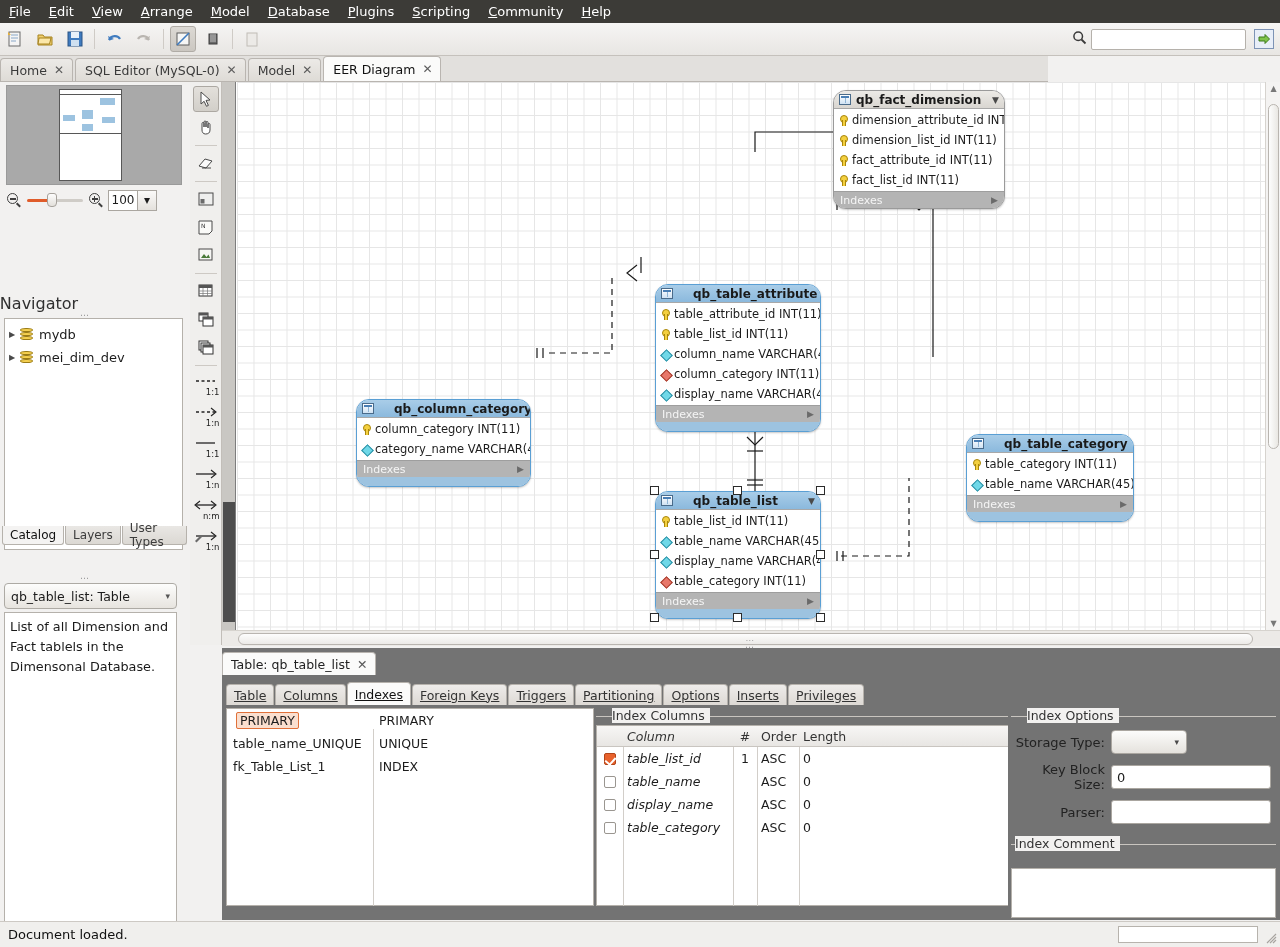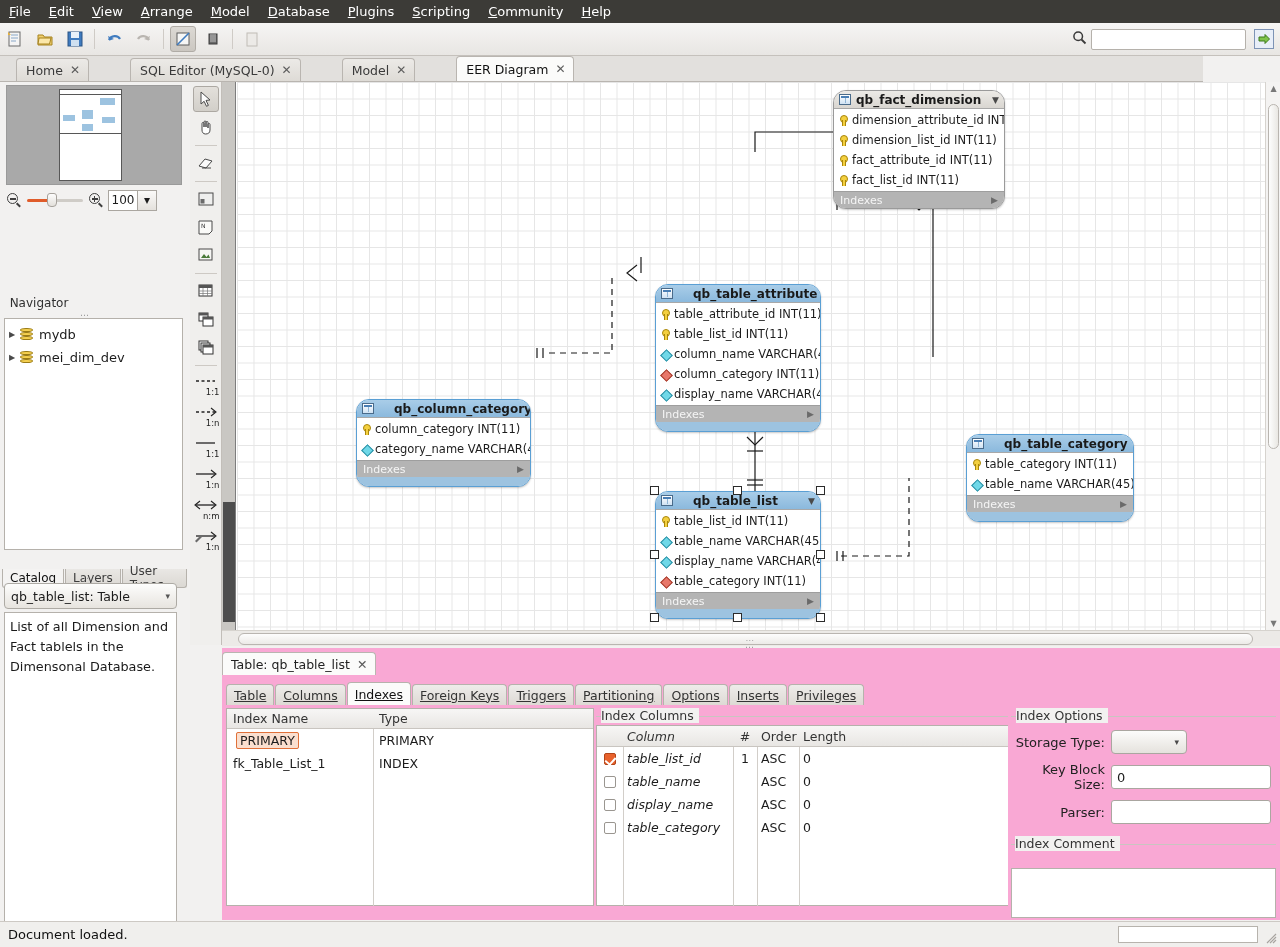--- a/index.html
+++ b/index.html
@@ -53,24 +53,24 @@
     font-family: "DejaVu Sans", sans-serif;
   }
   .search-go {
     width: 20px; height: 20px; margin-left: 8px;
     border: 1px solid #7d93b5; background: #e8eef8;
     display: flex; align-items: center; justify-content: center;
   }
 
   
   .maintabs {
-    position: absolute; left: 0; top: 56px; width: 1203px; height: 26px;
+    position: absolute; left: 0; top: 56px; width: 1048px; height: 26px;
     background: #e2e0dd;
     border-bottom: 1px solid #b9b5b0;
-    display: flex; align-items: flex-end; padding-left: 16px; gap: 39px;
+    display: flex; align-items: flex-end; padding-left: 0;
   }
   .mtab {
     height: 23px; display: flex; align-items: center;
     padding: 0 8px 0 9px; margin-right: 2px;
     font-size: 12.5px; color: #3a3a3a;
     border: 1px solid #b9b5b0; border-bottom: none;
     border-radius: 4px 4px 0 0;
     background: linear-gradient(#eceae7, #dedbd6);
   }
   .mtab.active {
@@ -132,21 +132,21 @@
     font-size: 12px; display: flex; align-items: center; justify-content: center;
     margin-left: 4px;
   }
   .zoomarrow {
     width: 19px; height: 21px; border: 1px solid #aaa6a0; border-left: none;
     background: linear-gradient(#fbfaf9, #e4e1dc);
     display: flex; align-items: center; justify-content: center;
   }
   .navigator-tab {
     position: absolute; left: 4px; top: 212px; width: 70px; height: 18px;
-    font-size: 12px; color: #303030;
+    font-size: 16px; color: #303030;
     display: flex; align-items: center; justify-content: center;
     background: #f2f1f0;
   }
   .split-grip { position: absolute; font-size: 9px; color: #9a9a9a; letter-spacing: 1px; }
 
   .catalog-tree {
     position: absolute; left: 4px; top: 236px; width: 179px; height: 232px;
     background: #ffffff; border: 1px solid #b5b1ab;
     padding: 4px 0 0 0;
   }
@@ -155,21 +155,21 @@
   .db-icon {
     width: 13px; height: 14px; margin-right: 6px; position: relative;
   }
   .db-icon i {
     position: absolute; left: 0; width: 13px; height: 4px;
     background: #f4cf50; border: 1px solid #9a7b16; border-radius: 50%/55%;
     box-sizing: border-box;
   }
   .lowtabs {
     position: absolute; left: 2px; top: 444px; height: 20px;
-    display: flex; align-items: flex-start; margin-top: 43px;
+    display: flex; align-items: flex-start;
   }
   .ltab {
     height: 19px; padding: 0 7px; font-size: 12px; color: #3c3c3c;
     display: flex; align-items: center;
     border: 1px solid #b6b2ac; border-top: none;
     background: linear-gradient(#e9e7e4, #dbd8d3);
     border-radius: 0 0 3px 3px; margin-right: 1px;
   }
   .ltab.active { background: #f4f3f2; color: #111; border-color: #b6b2ac; }
 
@@ -310,21 +310,21 @@
   .er-bottompad { height: 9px; background: #9dc3e0; }
   .ertable.sel { border-color: #5a9fd4; }
   .handle {
     position: absolute; width: 9px; height: 9px;
     background: #ffffff; border: 1px solid #2b2b2b;
   }
 
   
   .editor {
     position: absolute; left: 222px; top: 648px; width: 1058px; height: 272px;
-    background: #f9a8d4;
+    background: #737373;
   }
   .ed-tabbar { position: absolute; left: 0; top: 4px; height: 23px; display: flex; }
   .ed-maintab {
     height: 23px; padding: 0 8px; font-size: 12.5px; color: #222;
     display: flex; align-items: center;
     border: 1px solid #b9b5b0; border-bottom: none; border-radius: 4px 4px 0 0;
     background: #fbfbfa;
   }
   .ed-maintab .x { margin-left: 7px; color: #5b5b5b; }
   .ed-subtabs {
@@ -347,21 +347,21 @@
     border-bottom: 1px solid #c9c5c0; font-size: 12.5px; color: #333;
   }
   .idx-head div { padding: 2px 6px; }
   .idx-row { display: flex; height: 23px; align-items: center; font-size: 12.5px; }
   .idx-row div { padding: 0 6px; }
   .colsep { position: absolute; left: 146px; top: 20px; width: 1px; height: 177px; background: #d2cec9; }
 
   .ic-group {
     position: absolute; left: 374px; top: 60px; width: 412px; height: 198px;
   }
-  .group-label { position: absolute; left: 5px; top: 0; font-size: 12.5px; color: #333; background: #f2f1f0; padding-right: 5px; z-index: 2;}
+  .group-label { position: absolute; left: 16px; top: 0; font-size: 12.5px; color: #333; background: #f2f1f0; padding-right: 5px; z-index: 2;}
   .group-line { position: absolute; left: 0; right: 0; top: 8px; height: 1px; background: #c9c5c0; }
   .ic-table {
     position: absolute; left: 0; top: 17px; width: 412px; height: 181px;
     background: #fff; border: 1px solid #b5b1ab; border-right: none;
   }
   .ic-head { display: flex; height: 21px; background: linear-gradient(#f7f6f5,#e8e6e3);
     border-bottom: 1px solid #c9c5c0; font-size: 12.5px; color: #333; align-items: center;}
   .ic-row { display: flex; height: 23px; align-items: center; font-size: 12.5px; }
   .c-chk { width: 26px; display: flex; justify-content: center; }
   .c-col { width: 110px; padding-left: 4px; font-style: italic; }
@@ -915,29 +915,29 @@
         <div class="stab active">Indexes</div>
         <div class="stab">Foreign Keys</div>
         <div class="stab">Triggers</div>
         <div class="stab">Partitioning</div>
         <div class="stab">Options</div>
         <div class="stab">Inserts</div>
         <div class="stab">Privileges</div>
       </div>
 
     <div class="idx-table">
-      <div class="idx-head">
-        <div style="width:146px;">Index Name</div>
-        <div style="flex:1;">Type</div>
-      </div>
       <div class="colsep"></div>
       <div id="idx-rows">
           <div class="idx-row">
             <div style="width:146px;"><span style="background:#fadfcf;border:1px solid #e0713a;border-radius:2px;padding:0 3px;margin-left:3px;">PRIMARY</span></div>
             <div style="flex:1;">PRIMARY</div>
+          </div>
+          <div class="idx-row">
+            <div style="width:146px;"><span style="">table_name_UNIQUE</span></div>
+            <div style="flex:1;">UNIQUE</div>
           </div>
           <div class="idx-row">
             <div style="width:146px;"><span style="">fk_Table_List_1</span></div>
             <div style="flex:1;">INDEX</div>
           </div>
         </div>
     </div>
 
     <div class="ic-group">
       <div class="group-line"></div>

